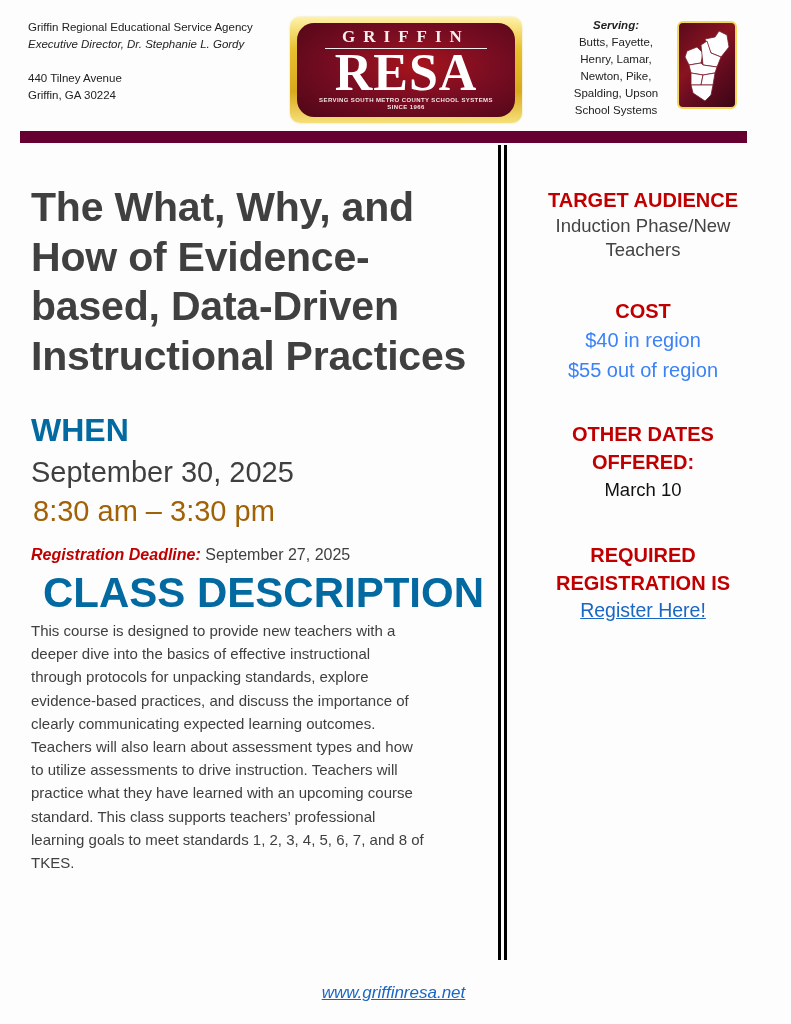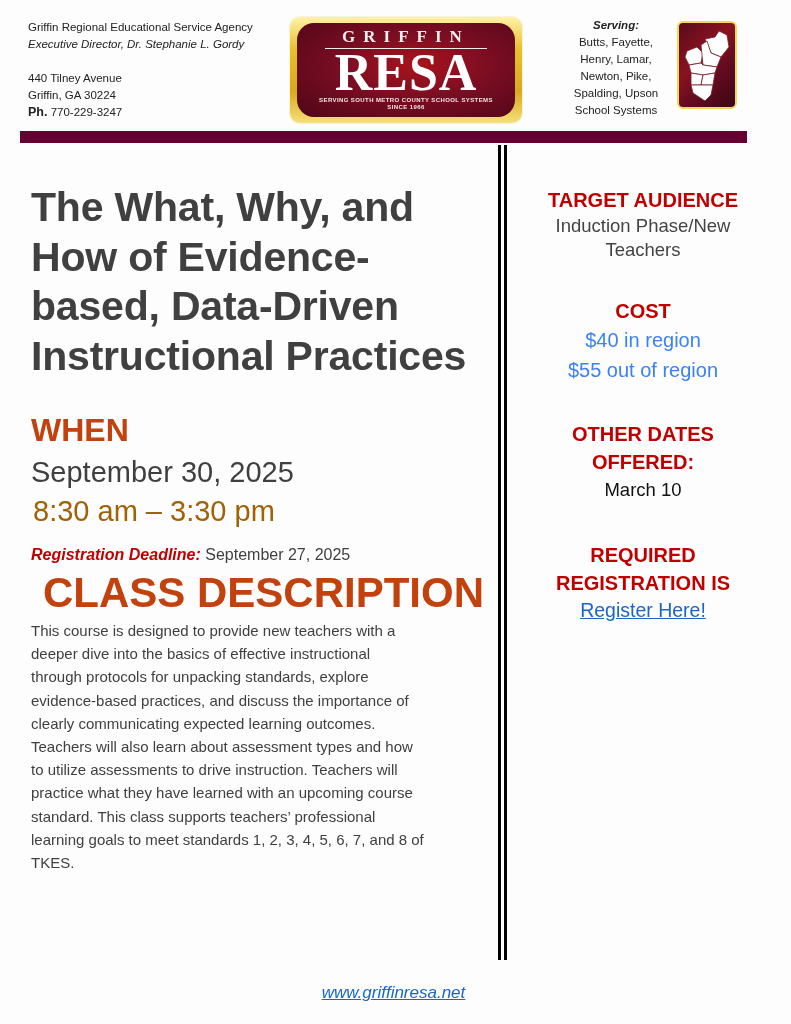--- a/index.html
+++ b/index.html
@@ -35,21 +35,21 @@
 
   
   .bar { left: 20px; top: 131px; width: 727px; height: 12px; background: #650030; }
 
   
   .vline { top: 145px; height: 815px; width: 3px; background: #000; }
 
   
   .title { left: 31px; top: 183px; width: 450px; font-size: 41px; font-weight: bold; line-height: 49.5px; color: #404040; letter-spacing: -0.2px; }
 
-  .red { color: #c2410c; }
+  .red { color: #0369a1; }
   .when-h { left: 31px; top: 410px; font-size: 32px; font-weight: bold; line-height: 40px; }
   .when-date { left: 31px; top: 453px; font-size: 29px; line-height: 39px; color: #3f3f3f; }
   .when-time { left: 33px; top: 492px; font-size: 29px; line-height: 39px; color: #a16207; }
   .deadline { left: 31px; top: 544px; font-size: 16px; line-height: 22px; color: #3f3f3f; }
   .deadline .lbl { color: #c00000; font-weight: bold; font-style: italic; }
   .cd-h { left: 43px; top: 572px; font-size: 42px; font-weight: bold; line-height: 42px; }
   .desc { left: 31px; top: 619px; width: 440px; font-size: 15px; line-height: 23.2px; color: #3f3f3f; }
 
   
   .rcol { left: 518px; width: 250px; text-align: center; }
@@ -63,21 +63,20 @@
 </style>
 </head>
 <body>
 
 <div class="abs hdr-left">
   <div>Griffin Regional Educational Service Agency</div>
   <div class="it">Executive Director, Dr. Stephanie L. Gordy</div>
   <div class="gap"></div>
   <div>440 Tilney Avenue</div>
   <div>Griffin, GA  30224</div>
-  <div><span class="ph-label">Ph.</span><span> 770-229-3247</span></div>
 </div>
 
 <div class="abs logo">
   <div class="logo-inner">
     <div class="logo-griffin">GRIFFIN</div>
     <div class="logo-rule"></div>
     <div class="logo-resa">RESA</div>
     <div class="logo-tag">SERVING SOUTH METRO COUNTY SCHOOL SYSTEMS</div>
     <div class="logo-tag">SINCE 1966</div>
   </div>

